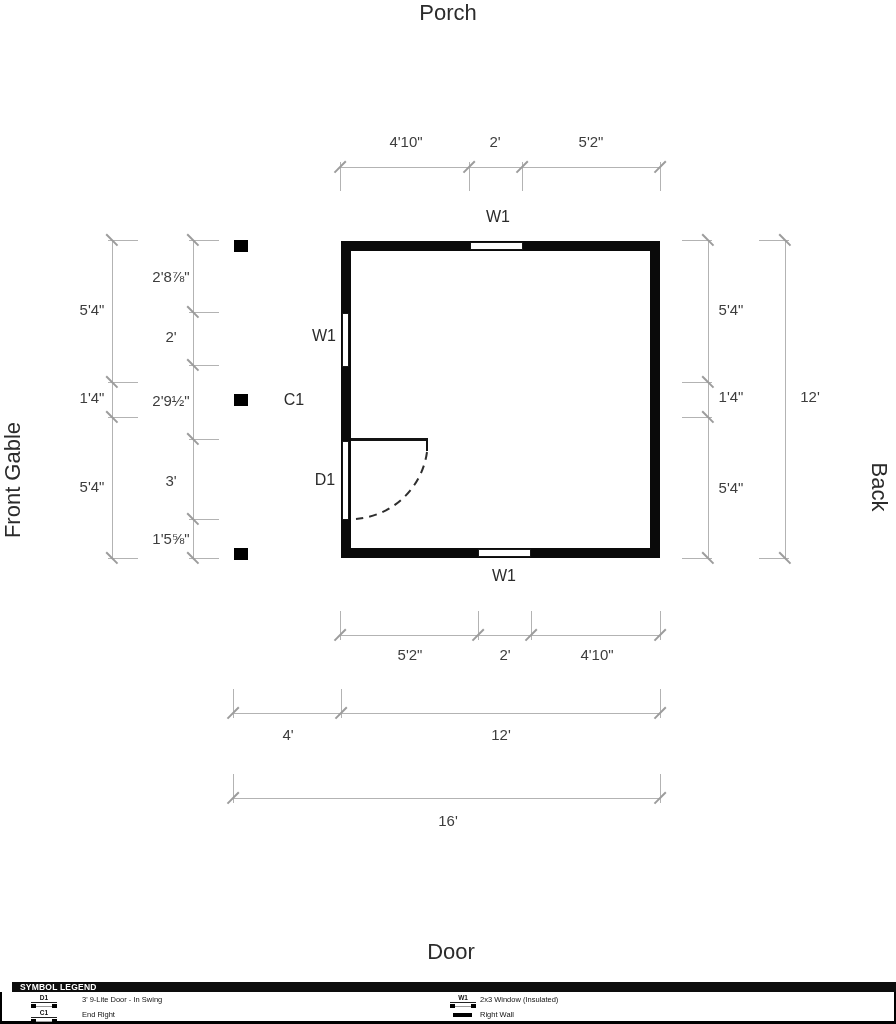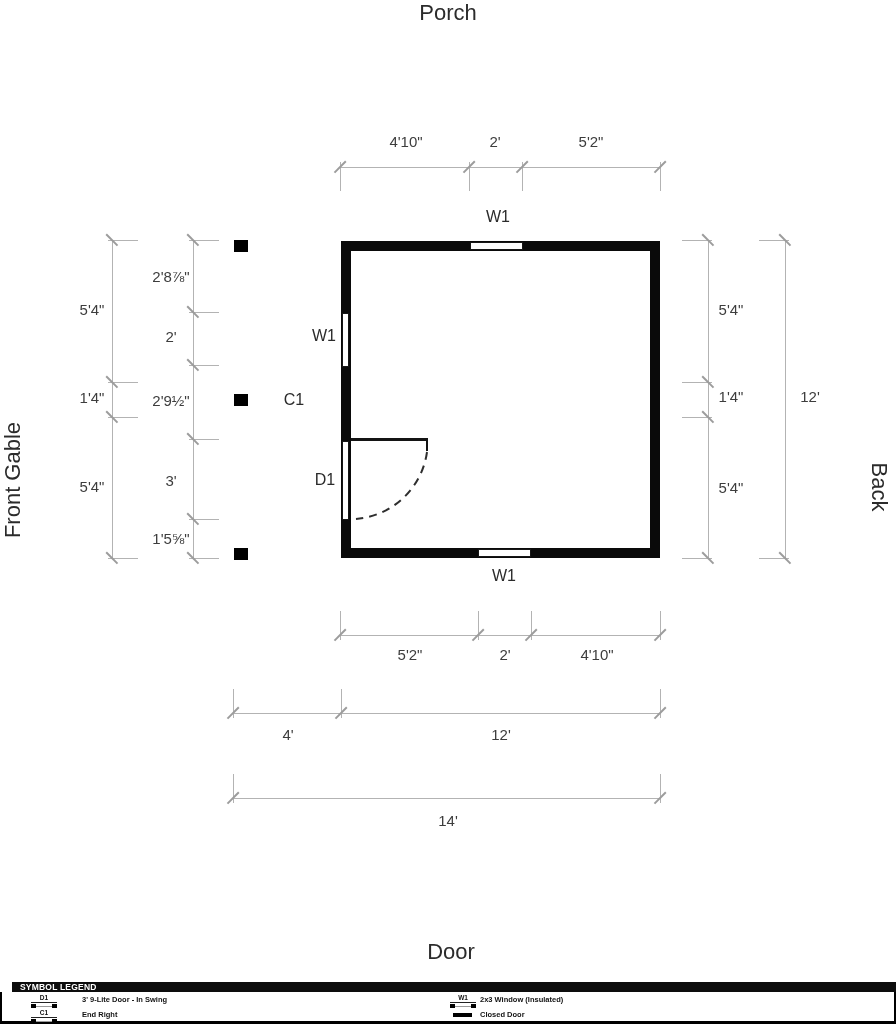--- a/index.html
+++ b/index.html
@@ -15,21 +15,21 @@
   .dline { background:#b3b3b3; }
   .tick-slash { width:16px; height:1.6px; background:#9c9c9c; }
   .building { border:10px solid #0a0a0a; box-sizing:border-box; background:#ffffff; }
   .opening { background:#ffffff; border:1px solid #171717; box-sizing:border-box; }
   .post { background:#000000; }
   .legend-bar { background:#0d0d0d; color:#ffffff; }
   .legend-title { font-size:8.5px; font-weight:bold; letter-spacing:0.2px;
                   line-height:10px; padding-left:8px; display:block; }
   .legend-body { background:#ffffff; box-sizing:border-box;
                  border-left:2px solid #000; border-right:2px solid #000; border-bottom:3px solid #000; }
-  .legend-text { font-size:7.5px; font-weight:bold; color:#111; line-height:8px; white-space:nowrap; }
+  .legend-text { font-size:7.5px; font-weight:normal; color:#111; line-height:8px; white-space:nowrap; }
   .sym { width:26px; text-align:center; }
   .sym-code { font-size:6.5px; font-weight:bold; color:#111; line-height:6px;
               border-bottom:1px solid #222; padding-bottom:1px; }
   .sym-glyph { display:flex; justify-content:space-between; align-items:center;
                height:6px; position:relative; }
   .sym-glyph::before { content:''; position:absolute; left:2px; right:2px; top:50%;
                        height:1px; background:#9a9a9a; }
   .sq { width:5px; height:3.5px; background:#000; position:relative; z-index:1; }
   .wall-sym { background:#000; }
 </style>
@@ -139,21 +139,21 @@
   <div class="abs dim-label ctr" style="left:495px;top:141px">2'</div>
   <div class="abs dim-label ctr" style="left:591px;top:141px">5'2"</div>
 
   <div class="abs dim-label ctr" style="left:410px;top:654px">5'2"</div>
   <div class="abs dim-label ctr" style="left:505px;top:654px">2'</div>
   <div class="abs dim-label ctr" style="left:597px;top:654px">4'10"</div>
 
   <div class="abs dim-label ctr" style="left:288px;top:734px">4'</div>
   <div class="abs dim-label ctr" style="left:501px;top:734px">12'</div>
 
-  <div class="abs dim-label ctr" style="left:448px;top:820px">14'</div>
+  <div class="abs dim-label ctr" style="left:448px;top:820px">16'</div>
 
   <div class="abs dim-label ctr" style="left:92px;top:309px">5'4"</div>
   <div class="abs dim-label ctr" style="left:92px;top:397px">1'4"</div>
   <div class="abs dim-label ctr" style="left:92px;top:486px">5'4"</div>
 
   <div class="abs dim-label ctr" style="left:171px;top:276px">2'8⅞"</div>
   <div class="abs dim-label ctr" style="left:171px;top:336px">2'</div>
   <div class="abs dim-label ctr" style="left:171px;top:400px">2'9½"</div>
   <div class="abs dim-label ctr" style="left:171px;top:480px">3'</div>
   <div class="abs dim-label ctr" style="left:171px;top:538px">1'5⅝"</div>
@@ -190,15 +190,15 @@
   <div class="abs sym" style="left:450px;top:995px">
     <div class="sym-code">W1</div>
     <div class="sym-glyph">
         <span class="sq"></span>
         <span class="sq"></span>
       </div>
   </div>
   <div class="abs legend-text" style="left:480px;top:996px">2x3 Window (Insulated)</div>
 
   <div class="abs wall-sym" style="left:453px;top:1013px;width:19px;height:3.5px"></div>
-  <div class="abs legend-text" style="left:480px;top:1011px">Closed Door</div>
+  <div class="abs legend-text" style="left:480px;top:1011px">Right Wall</div>
 
 </div>
 
 </body></html>

